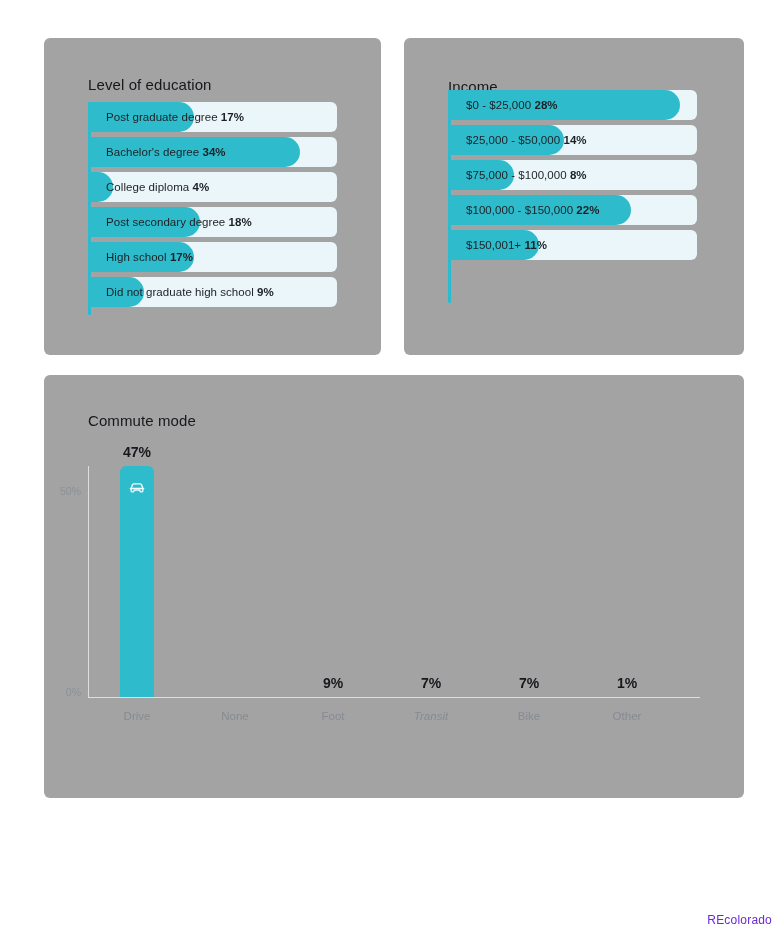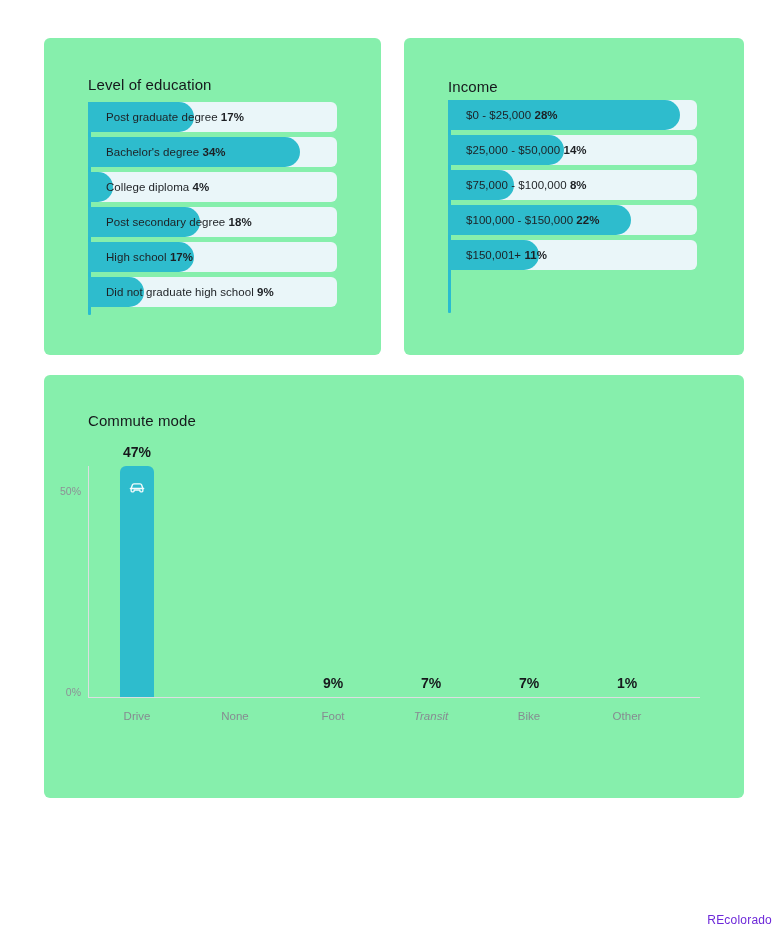--- a/index.html
+++ b/index.html
@@ -7,21 +7,21 @@
     width: 784px; height: 939px;
     background: #ffffff;
     font-family: "Liberation Sans", sans-serif;
     overflow: hidden;
   }
   .page { position: relative; width: 784px; height: 939px; }
 
   
   .card {
     position: absolute;
-    background: #86efac;
+    background: #a3a3a3;
     border-radius: 6px;
   }
   #card-education { left: 44px;  top: 38px;  width: 337px; height: 317px; }
   #card-income    { left: 404px; top: 38px;  width: 340px; height: 317px; }
   #card-commute   { left: 44px;  top: 375px; width: 700px; height: 423px; }
 
   .card-title {
     position: absolute;
     font-size: 15px;
     font-weight: 400;
@@ -29,21 +29,21 @@
     letter-spacing: .1px;
     white-space: nowrap;
   }
   #card-education .card-title { left: 44px; top: 38px; }
   #card-income    .card-title { left: 44px; top: 40px; }
   #card-commute   .card-title { left: 44px; top: 37px; }
 
   
   .hbars { position: absolute; }
   #edu-bars { left: 44px; top: 64px;  width: 249px; }
-  #inc-bars { left: 44px; top: 62px;  width: 249px; }
+  #inc-bars { left: 44px; top: 52px;  width: 249px; }
 
   .axis-v {
     position: absolute;
     left: 0; top: 0;
     width: 3px;
     background: #29bcd0;
     border-radius: 1px;
   }
   #edu-bars .axis-v { height: 213px; }
   #inc-bars .axis-v { height: 213px; }

